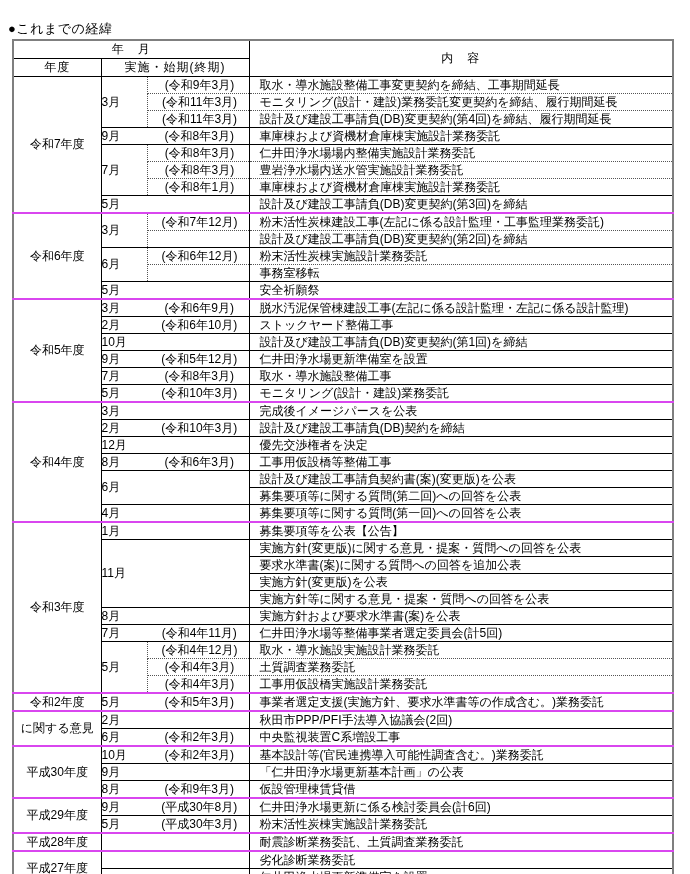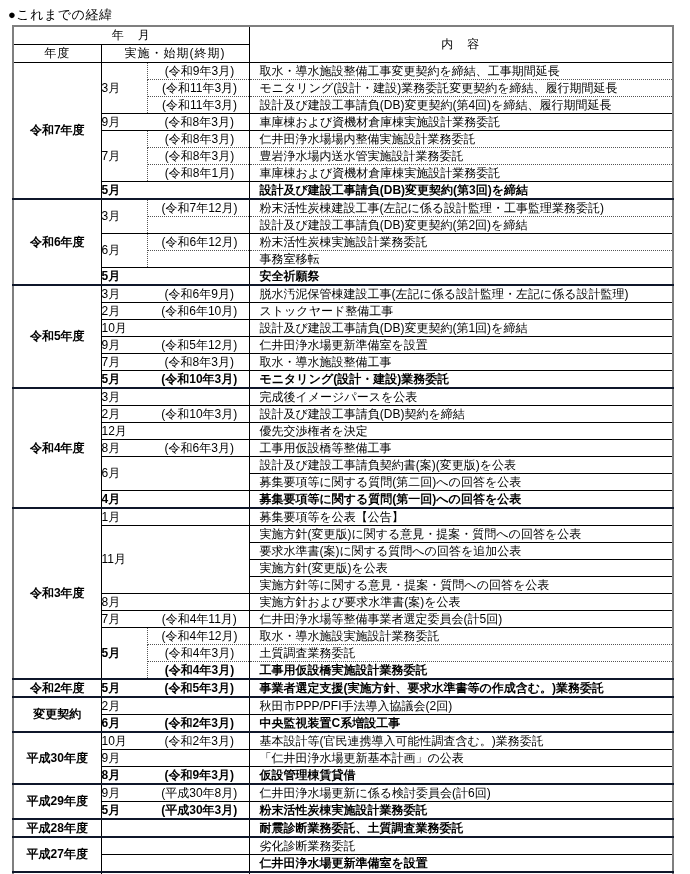--- a/index.html
+++ b/index.html
@@ -3,21 +3,21 @@
 <meta charset="utf-8">
 <style>
   html,body{margin:0;padding:0;}
   body{
     width:690px;height:874px;background:#ffffff;color:#000;
     font-family:"Liberation Sans","DejaVu Sans",sans-serif;
     -webkit-font-smoothing:antialiased;
   }
   .page{padding:3px 0 0 0;}
   .title{
-    font-size:13px;line-height:16px;margin:4px 0 2px 8px;letter-spacing:0.5px;
+    font-size:13px;line-height:16px;margin:18px 0 2px 8px;letter-spacing:0.5px;
   }
   table.history{
     border-collapse:collapse;table-layout:fixed;margin-left:12px;
     border:2px solid #7f7f7f;
   }
   col.c1{width:88px;} col.c2{width:46px;} col.c3{width:102px;} col.c4{width:424px;}
   th,td{
     padding:0;margin:0;font-size:12px;font-weight:normal;line-height:15px;
     height:16px;overflow:hidden;white-space:nowrap;vertical-align:middle;
   }
@@ -25,21 +25,21 @@
     height:17px;border:1px solid #000;text-align:center;letter-spacing:1px;
   }
   td.c-year{text-align:center;border-right:1px solid #000;}
   td.c-month{text-align:left;}
   td.c-month.mdot{border-right:1px dotted #555;}
   td.c-date{text-align:center;padding-left:3px;border-right:1px solid #000;}
   td.c-empty{border-right:1px solid #000;}
   td.c-text{text-align:left;padding-left:10px;}
   td.bb-s{border-bottom:1px solid #000;}
   td.bb-d{border-bottom:1px dotted #555;}
-  td.bb-t{border-bottom:2px solid #0f172a;font-weight:bold;}
+  td.bb-t{border-bottom:2px solid #d946ef;}
 </style>
 </head>
 <body>
 
 <div class="page">
   <div class="title">●これまでの経緯</div>
 
   <table class="history">
     <colgroup>
       <col class="c1">
@@ -227,21 +227,21 @@
           <td class="c-date bb-t">(令和4年3月)</td>
           <td class="c-text bb-t">工事用仮設橋実施設計業務委託</td>
         </tr>
         <tr>
           <td class="c-year bb-t">令和2年度</td>
           <td class="c-month bb-t">5月</td>
           <td class="c-date bb-t">(令和5年3月)</td>
           <td class="c-text bb-t">事業者選定支援(実施方針、要求水準書等の作成含む。)業務委託</td>
         </tr>
         <tr>
-          <td class="c-year bb-t" rowspan="2">変更契約</td>
+          <td class="c-year bb-t" rowspan="2">に関する意見</td>
           <td class="c-month bb-s">2月</td>
           <td class="c-date bb-s"></td>
           <td class="c-text bb-s">秋田市PPP/PFI手法導入協議会(2回)</td>
         </tr>
         <tr>
           <td class="c-month bb-t">6月</td>
           <td class="c-date bb-t">(令和2年3月)</td>
           <td class="c-text bb-t">中央監視装置C系増設工事</td>
         </tr>
         <tr>

